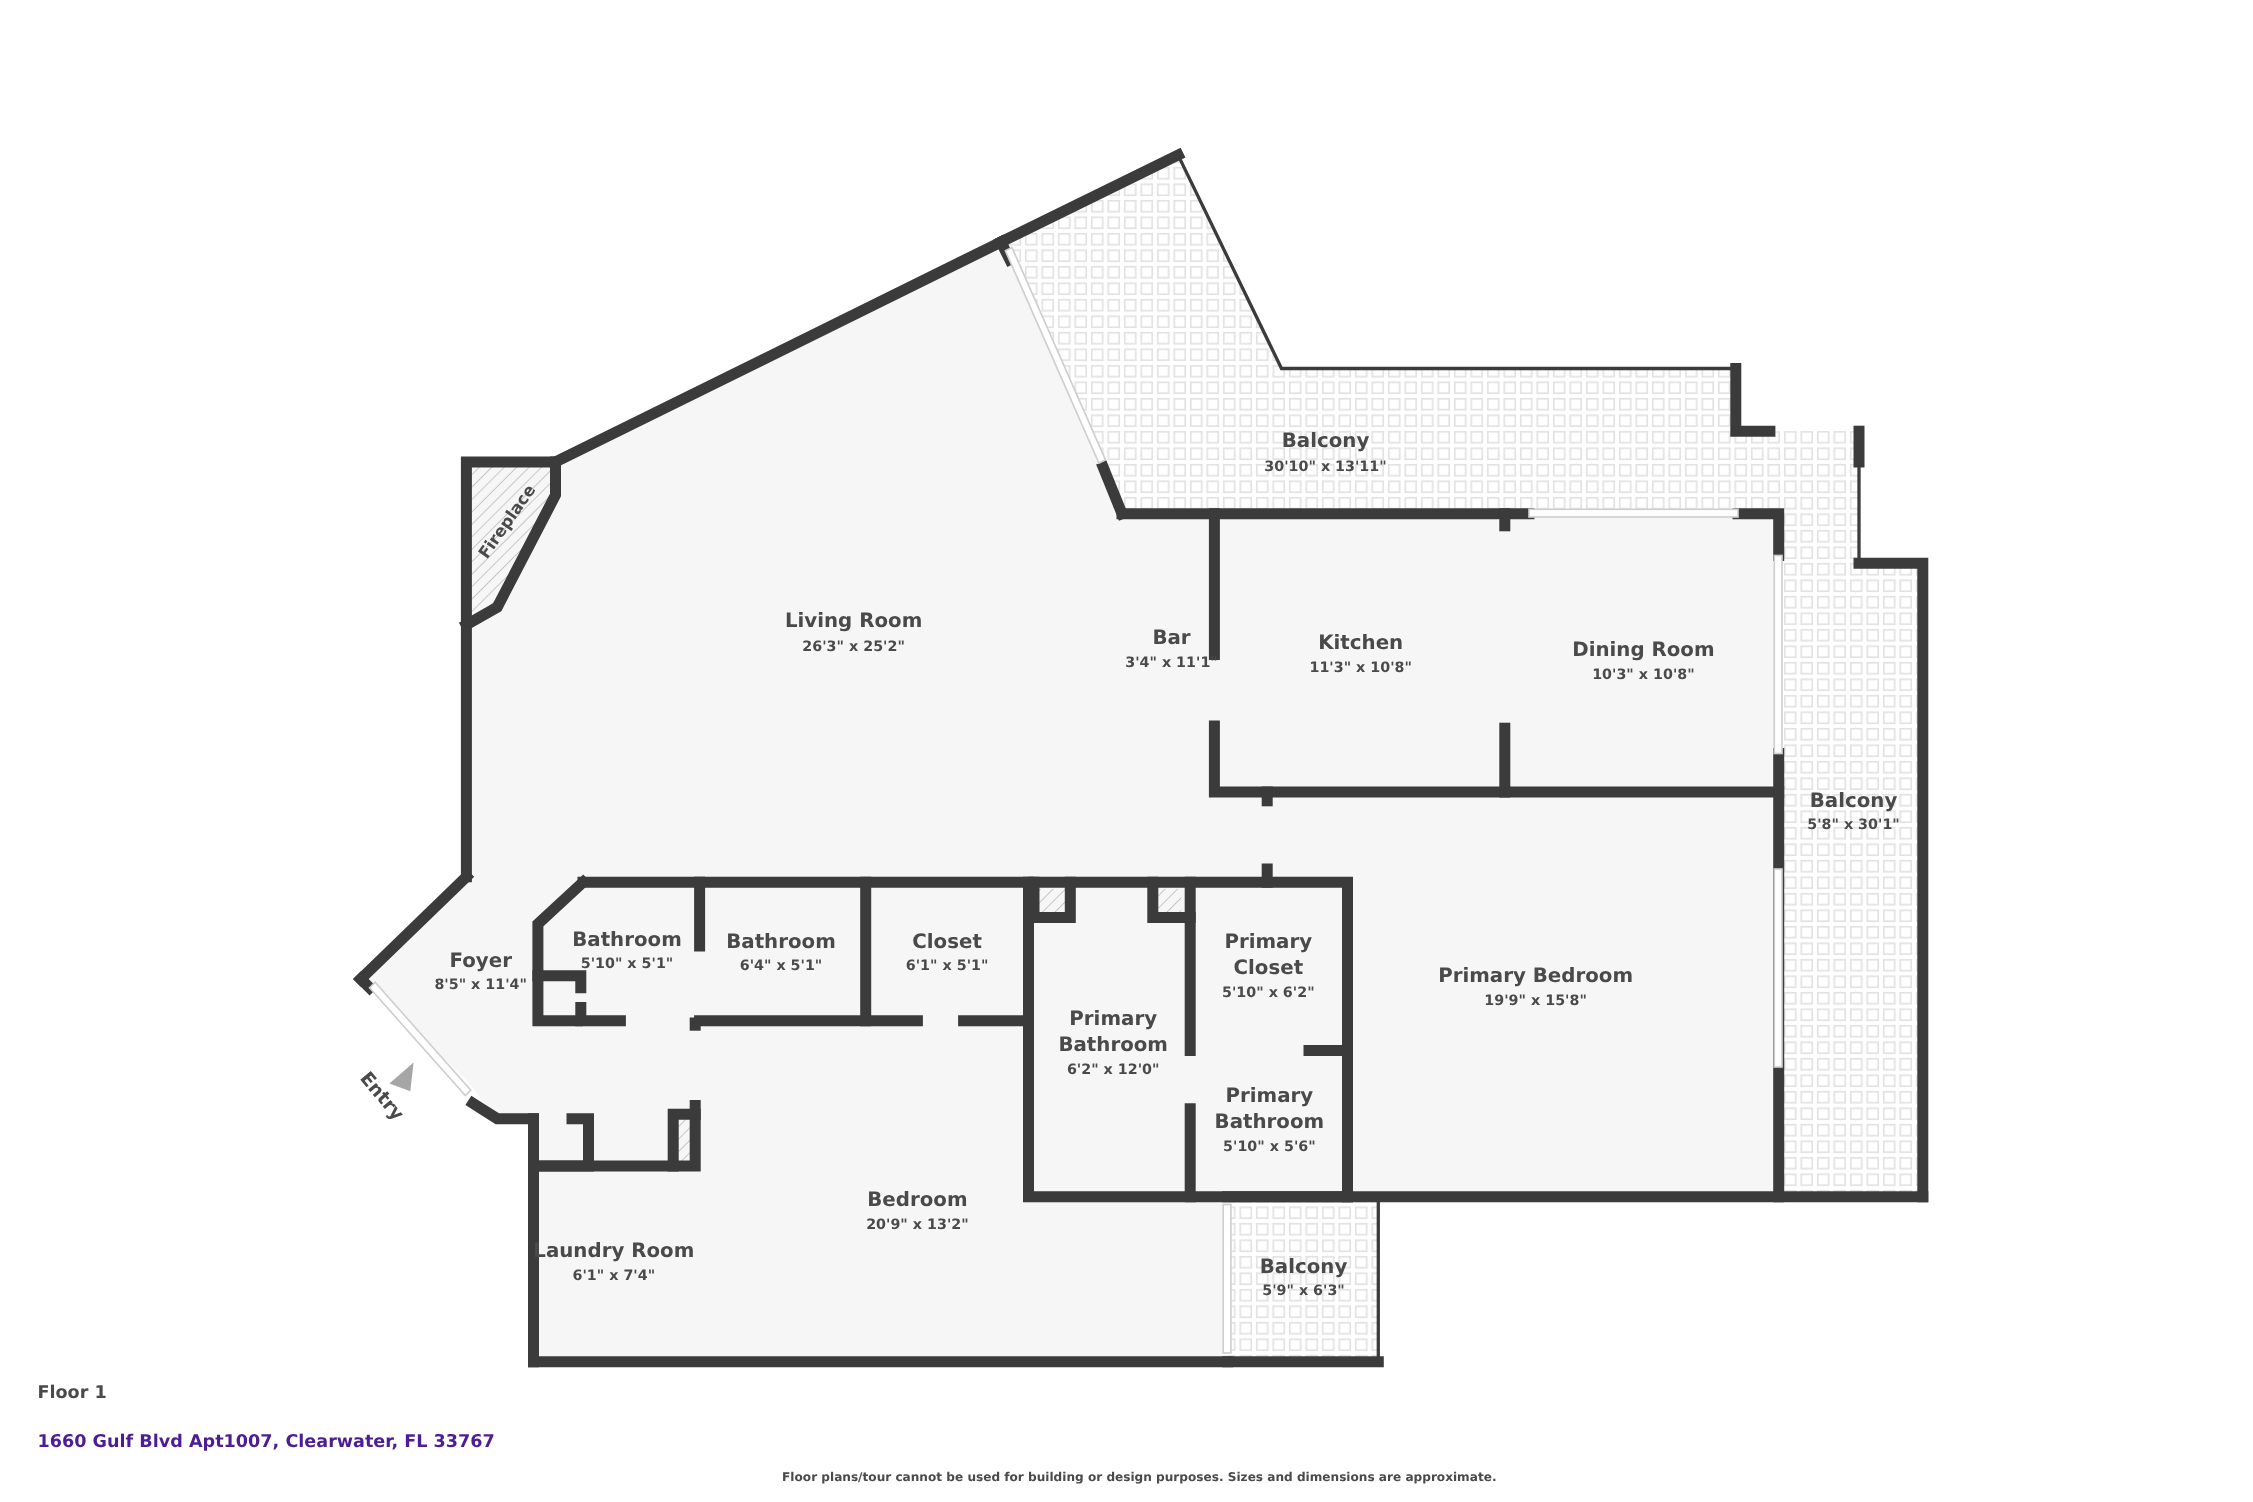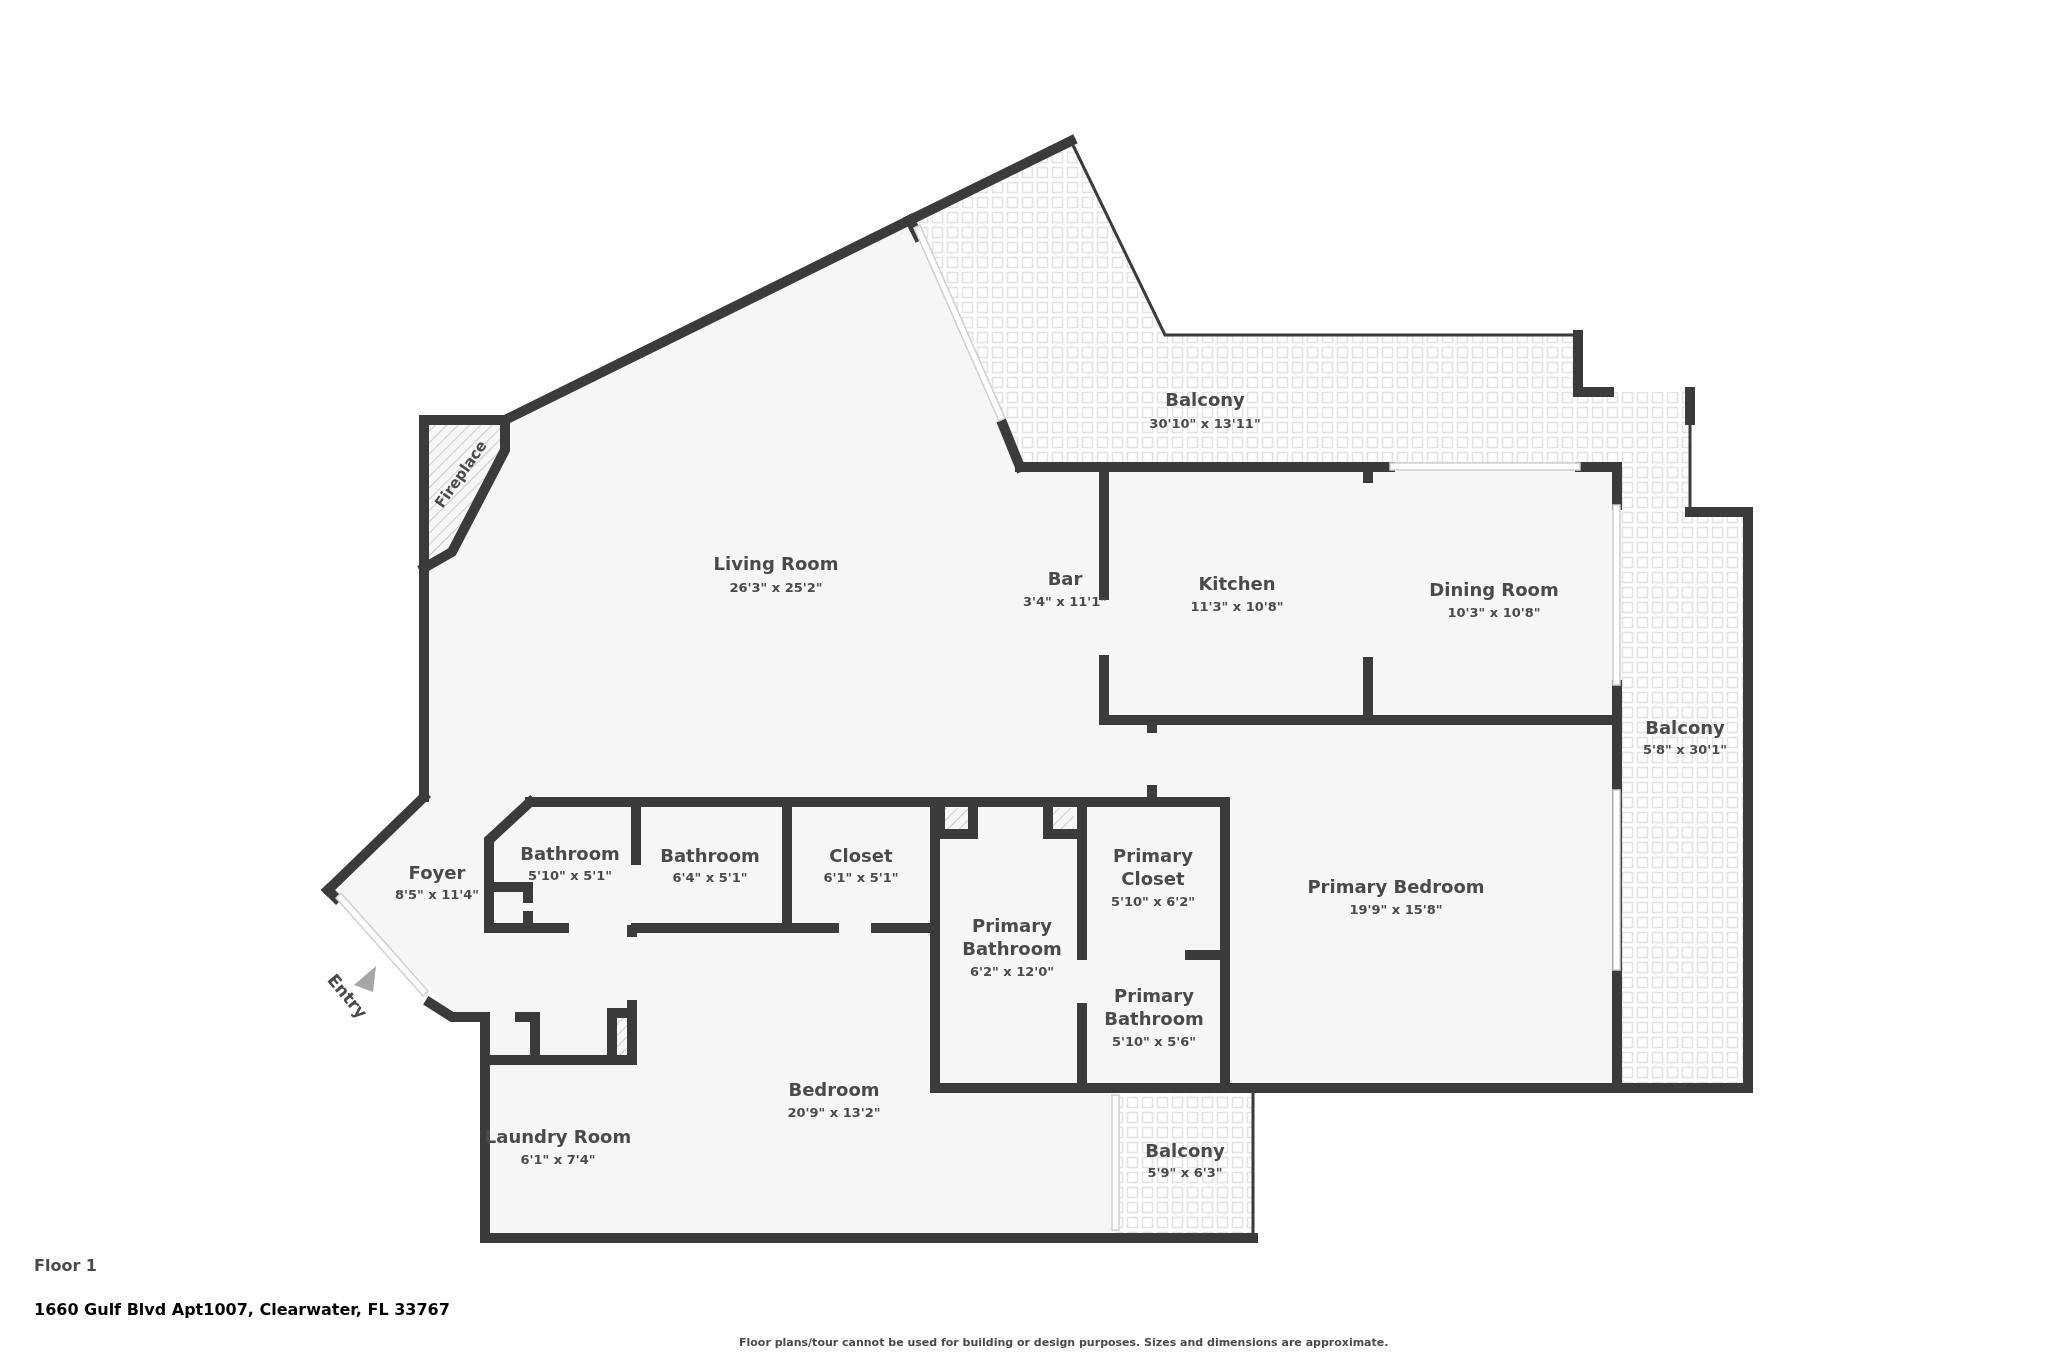--- a/index.html
+++ b/index.html
@@ -4,23 +4,23 @@
   <style>
     html, body { margin: 0; padding: 0; background: #ffffff; }
     body { width: 2048px; height: 1365px; position: relative; overflow: hidden; font-family: "DejaVu Sans", sans-serif; }
     #plan { position: absolute; left: 0; top: 0; width: 2048px; height: 1365px; }
     .room-fill { fill: #f6f6f6; }
     .wall { fill: none; stroke: #3b3b3b; stroke-width: 10; stroke-linejoin: miter; stroke-linecap: square; }
     .thin { fill: none; stroke: #3b3b3b; stroke-width: 3; }
     .opening { fill: #ffffff; stroke: #cfcfcf; stroke-width: 1.5; }
     .lbl-name { font-family: "DejaVu Sans", sans-serif; font-weight: bold; font-size: 18px; fill: #4a4a4a; text-anchor: middle; }
     .lbl-dim { font-family: "DejaVu Sans", sans-serif; font-weight: bold; font-size: 13px; fill: #4a4a4a; text-anchor: middle; }
-    .footer-addr { position: absolute; left: 34px; top: 1300px; font-family: "DejaVu Sans", sans-serif; font-weight: bold; font-size: 16px; color: #000000; }
+    .footer-addr { position: absolute; left: 34px; top: 1300px; font-family: "DejaVu Sans", sans-serif; font-weight: bold; font-size: 16px; color: #4c1d95; }
     .footer-floor { position: absolute; left: 34px; top: 1256px; font-family: "DejaVu Sans", sans-serif; font-weight: bold; font-size: 16px; color: #4a4a4a; }
-    .footer-disclaimer { position: absolute; left: 711px; top: 1336px; font-family: "DejaVu Sans", sans-serif; font-weight: bold; font-size: 11px; color: #4a4a4a; margin-left: 28px; }
+    .footer-disclaimer { position: absolute; left: 711px; top: 1336px; font-family: "DejaVu Sans", sans-serif; font-weight: bold; font-size: 11px; color: #4a4a4a; }
   </style>
 </head>
 <body>
 
 <svg id="plan" viewBox="0 0 2048 1365" xmlns="http://www.w3.org/2000/svg">
   <defs>
     <pattern id="tile" width="15" height="15" patternUnits="userSpaceOnUse">
       <rect width="15" height="15" fill="#ffffff"></rect>
       <rect x="2.5" y="2.5" width="10" height="10" fill="none" stroke="#e2e2e2" stroke-width="1.5"></rect>
     </pattern>

